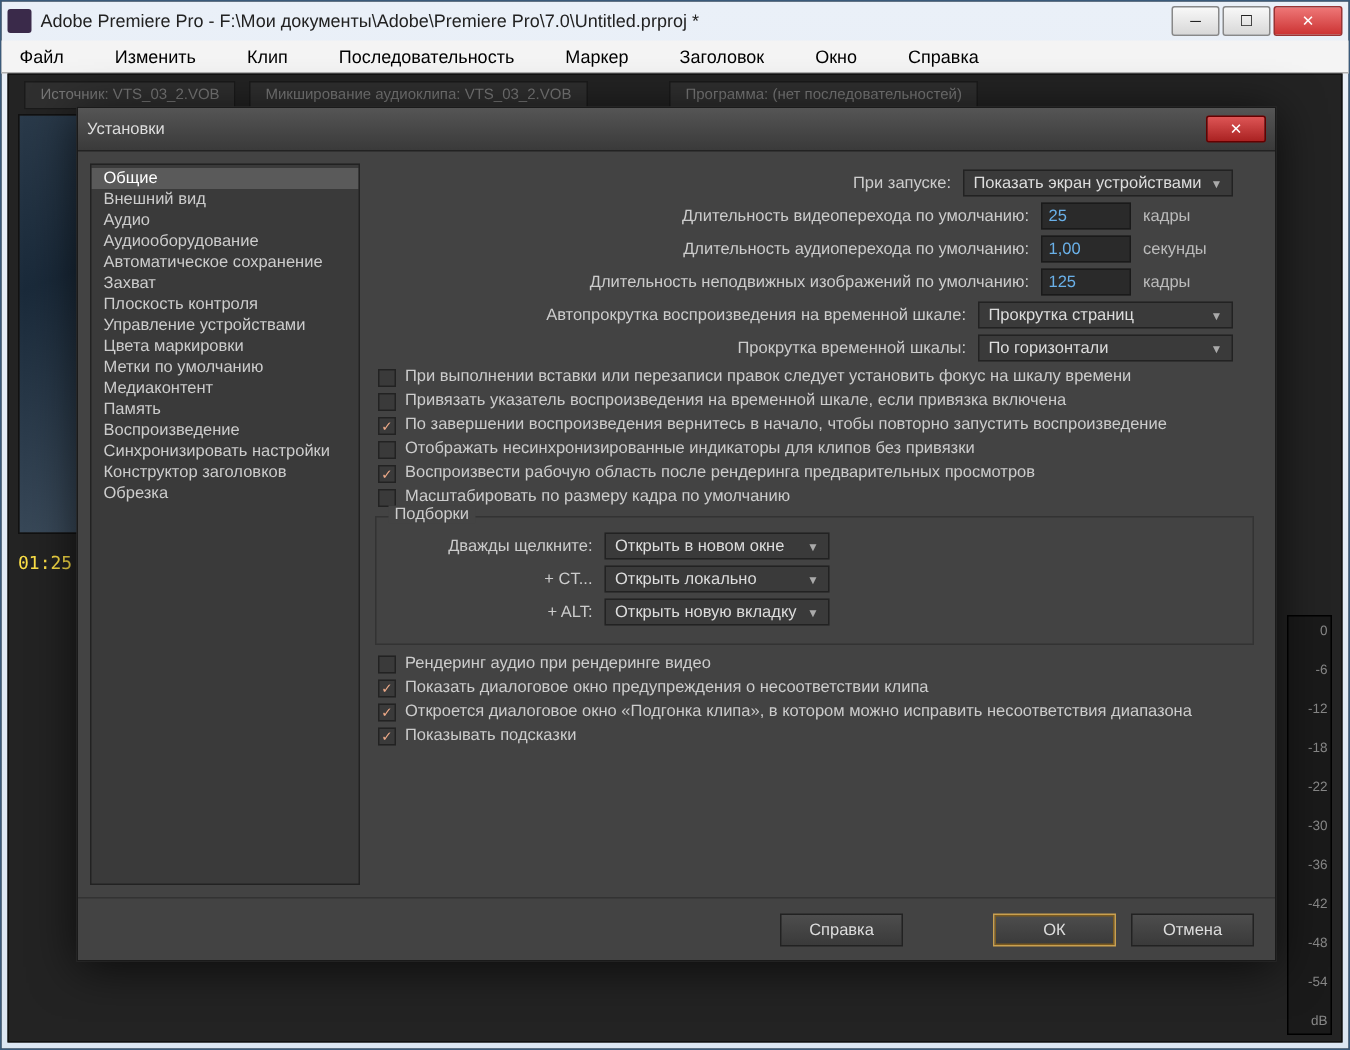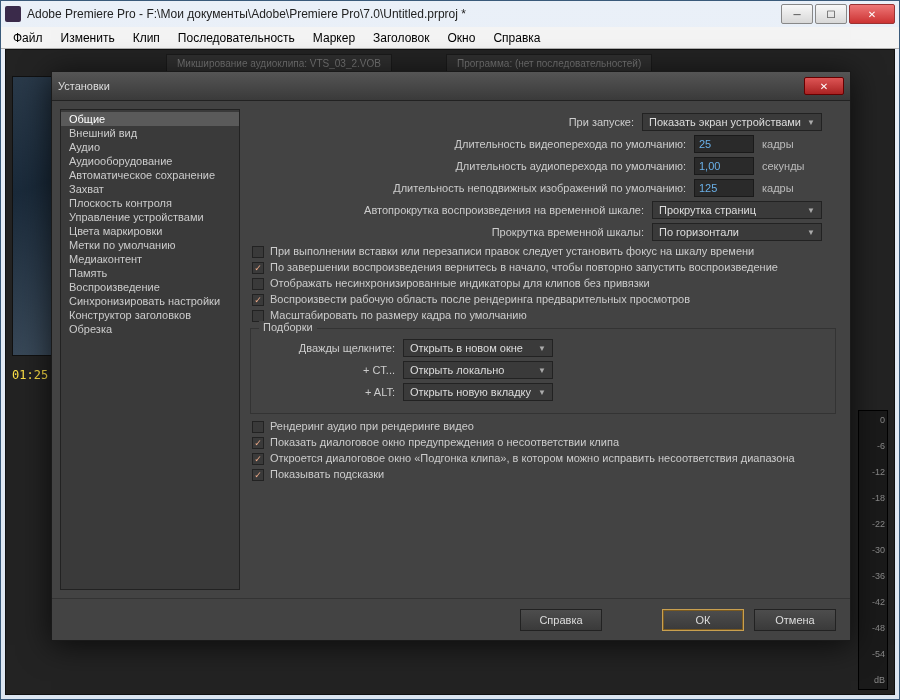--- a/index.html
+++ b/index.html
@@ -7,21 +7,21 @@
 
 
 .win-frame { position: absolute; inset: 0; border: 1px solid #3a5a7a; background: linear-gradient(#eaf0f8,#dce6f2); }
 .win-titlebar { height: 26px; display: flex; align-items: center; padding: 0 4px; font-size: 12px; color: #222; }
 .win-titlebar .app-icon { width: 16px; height: 16px; background: #3a2a4a; margin-right: 6px; border-radius: 2px; }
 .win-titlebar .title { flex: 1; white-space: nowrap; overflow: hidden; }
 .win-btns { display: flex; gap: 0; }
 .win-btn { width: 32px; height: 20px; border: 1px solid #888; background: linear-gradient(#f8f8f8,#d8d8d8); font-size: 10px; display: flex; align-items: center; justify-content: center; border-radius: 2px; margin-left: 2px; }
 .win-btn.close { background: linear-gradient(#e77,#c33); color: #fff; border-color: #933; width: 46px; }
 
-.menu-bar { height: 22px; background: #f4f4f4; display: flex; align-items: center; gap: 2px; padding: 0 4px; font-size: 12px; border-bottom: 1px solid #b0b0b0; }
+.menu-bar { height: 22px; background: #f4f4f4; display: flex; align-items: center; gap: 18px; padding: 0 4px; font-size: 12px; border-bottom: 1px solid #b0b0b0; }
 .menu-item { padding: 2px 8px; cursor: default; }
 
 .app-body { position: absolute; top: 48px; left: 4px; right: 4px; bottom: 4px; background: #232323; border: 1px solid #111; }
 
 
 .backdrop-tab { position: absolute; background: #2f2f2f; border: 1px solid #1a1a1a; font-size: 10px; color: #777; padding: 3px 10px; }
 .backdrop-preview { position: absolute; left: 6px; top: 26px; width: 44px; height: 280px; background: linear-gradient(160deg,#2a3a4a,#1a2a3a 40%,#3a4a5a); border: 1px solid #111; }
 .timecode { position: absolute; font-size: 12px; color: #fde047; font-family: monospace; }
 .meter { position: absolute; right: 6px; top: 360px; width: 30px; height: 280px; background: #1a1a1a; border: 1px solid #000; display: flex; flex-direction: column; justify-content: space-between; padding: 4px 2px; }
 .meter span { font-size: 9px; color: #888; text-align: right; }
@@ -74,20 +74,21 @@
       <div class="menu-item">Изменить</div>
       <div class="menu-item">Клип</div>
       <div class="menu-item">Последовательность</div>
       <div class="menu-item">Маркер</div>
       <div class="menu-item">Заголовок</div>
       <div class="menu-item">Окно</div>
       <div class="menu-item">Справка</div>
     </div>
 
   <div class="app-body">
+    <div class="backdrop-tab" style="left:10px; top:4px;">Источник: VTS_03_2.VOB</div>
     <div class="backdrop-tab" style="left:160px; top:4px;">Микширование аудиоклипа: VTS_03_2.VOB</div>
     <div class="backdrop-tab" style="left:440px; top:4px;">Программа: (нет последовательностей)</div>
     <div class="backdrop-preview"></div>
     <div class="timecode" style="left:6px; top:318px;">01:25</div>
     <div class="timecode" style="right:60px; top:318px;">:00;00;00</div>
     <div class="meter" id="meter">
         <span>0</span>
         <span>-6</span>
         <span>-12</span>
         <span>-18</span>
@@ -165,20 +166,24 @@
               <span class="arr">▼</span>
           </div>
         </div>
 
         <div id="checks1">
             <div class="chk-row">
               <div class="chk"></div>
               <div class="chk-lbl">При выполнении вставки или перезаписи правок следует установить фокус на шкалу времени</div>
             </div>
             <div class="chk-row">
+              <div class="chk"></div>
+              <div class="chk-lbl">Привязать указатель воспроизведения на временной шкале, если привязка включена</div>
+            </div>
+            <div class="chk-row">
               <div class="chk on"></div>
               <div class="chk-lbl">По завершении воспроизведения вернитесь в начало, чтобы повторно запустить воспроизведение</div>
             </div>
             <div class="chk-row">
               <div class="chk"></div>
               <div class="chk-lbl">Отображать несинхронизированные индикаторы для клипов без привязки</div>
             </div>
             <div class="chk-row">
               <div class="chk on"></div>
               <div class="chk-lbl">Воспроизвести рабочую область после рендеринга предварительных просмотров</div>

